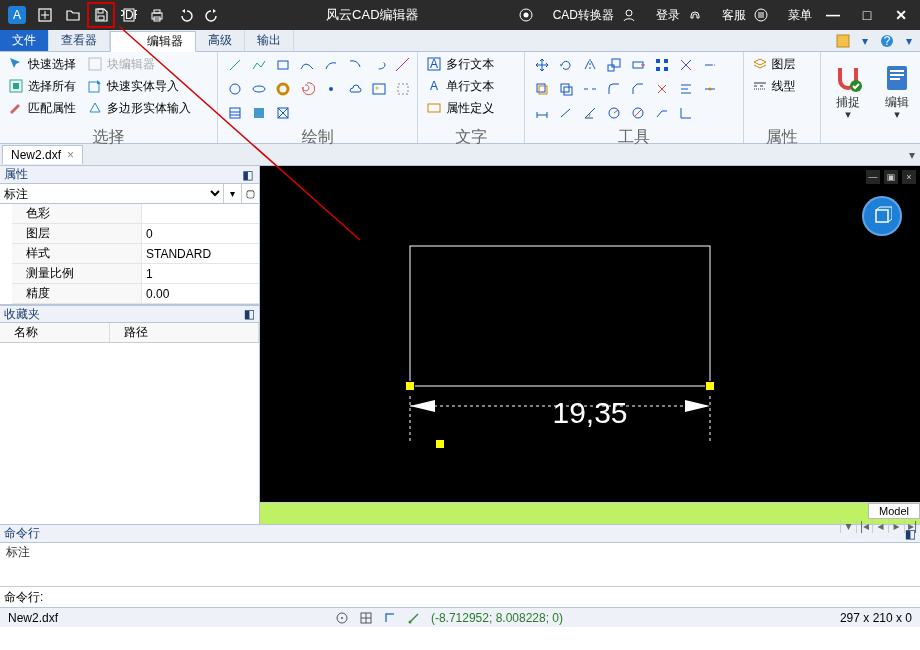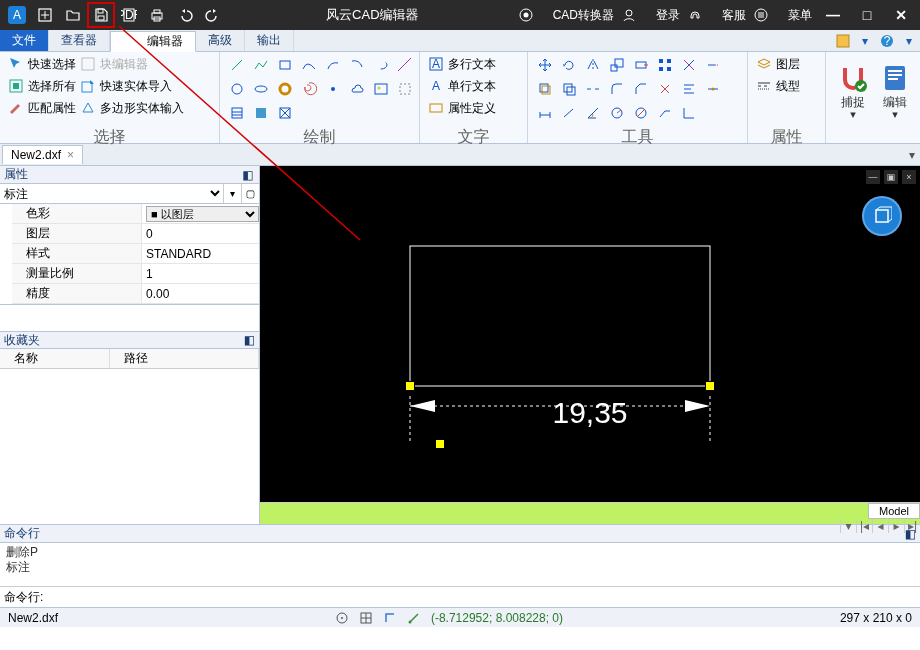--- a/index.html
+++ b/index.html
@@ -19,21 +19,21 @@
 .menutabs { height: 22px; background: #e9eef5; border-bottom: 1px solid #b7c5d8; display: flex; align-items: stretch; }
 .menutabs .tab { padding: 0 12px; display: flex; align-items: center; cursor: pointer; font-size: 12px; color: #1a3b6e; border-right: 1px solid #cfd8e6; }
 .menutabs .tab.file { background: #1e66c9; color: #fff; }
 .menutabs .tab.active { background: #fff; color: #000; border-top: 1px solid #b7c5d8; border-left: 1px solid #b7c5d8; border-right: 1px solid #b7c5d8; border-bottom: 1px solid #fff; position: relative; top: 1px; padding-left: 36px; }
 .menutabs .spacer { flex: 1; }
 .menutabs .rbtn { width: 22px; display: flex; align-items: center; justify-content: center; cursor: pointer; color: #1a5fb4; }
 
 
 .ribbon { height: 92px; background: #f5f8fc; border-bottom: 1px solid #b7c5d8; display: flex; }
 .rgroup { border-right: 1px solid #cdd6e4; padding: 2px 6px 0; display: flex; flex-direction: column; }
-.rgroup .body { flex: 1; display: flex; gap: 0; }
+.rgroup .body { flex: 1; display: flex; gap: 7px; }
 .rgroup .label { height: 16px; text-align: center; font-size: 16px; color: #666; }
 .rbtn-row { display: flex; flex-direction: column; gap: 2px; }
 .rbtn-item { display: flex; align-items: center; gap: 4px; height: 20px; padding: 0 2px; cursor: pointer; white-space: nowrap; font-size: 12px; }
 .rbtn-item.disabled { color: #aaa; }
 .ricon { width: 16px; height: 16px; display: inline-flex; align-items: center; justify-content: center; }
 .ricongrid { display: flex; flex-direction: column; gap: 2px; }
 .ricongrid .row { display: flex; gap: 2px; }
 .ricongrid .cell { width: 22px; height: 22px; display: flex; align-items: center; justify-content: center; cursor: pointer; border-radius: 2px; }
 .rbig { width: 42px; display: flex; flex-direction: column; align-items: center; justify-content: center; gap: 2px; cursor: pointer; padding: 2px; }
 .rbig .big-icon { width: 32px; height: 32px; }
@@ -52,21 +52,21 @@
 .panel-head { height: 18px; background: #eef2f8; border-bottom: 1px solid #b7c5d8; display: flex; align-items: center; padding: 0 4px; font-size: 11px; color: #1a3b6e; }
 .panel-head .pin { margin-left: auto; cursor: pointer; width: 14px; text-align: center; }
 .prop-sel { height: 20px; display: flex; border-bottom: 1px solid #b7c5d8; }
 .prop-sel select { flex: 1; border: none; font-size: 12px; background: #fff; }
 .prop-sel .btn { width: 18px; border-left: 1px solid #ccc; display: flex; align-items: center; justify-content: center; cursor: pointer; font-size: 10px; }
 .prop-table { border-bottom: 1px solid #b7c5d8; padding-left: 12px; }
 .prop-table .prow { display: flex; height: 20px; border-bottom: 1px solid #e5e5e5; }
 .prop-table .pk { width: 130px; padding-left: 14px; display: flex; align-items: center; font-size: 12px; background: #f8f8f8; border-right: 1px solid #e5e5e5; }
 .prop-table .pv { flex: 1; padding-left: 4px; display: flex; align-items: center; font-size: 12px; }
 .prop-table .pv select { width: 100%; border: 1px solid #aaa; font-size: 11px; }
-.fav-panel { flex: 1; display: flex; flex-direction: column; margin-top: 26px; }
+.fav-panel { flex: 1; display: flex; flex-direction: column; }
 .fav-head { height: 18px; background: #eef2f8; border-top: 1px solid #b7c5d8; border-bottom: 1px solid #b7c5d8; padding: 0 4px; color: #1a3b6e; font-size: 11px; display: flex; align-items: center; }
 .fav-head .pin { margin-left: auto; cursor: pointer; }
 .fav-cols { height: 20px; display: flex; border-bottom: 1px solid #ccc; background: #f8f8f8; }
 .fav-cols .c { padding: 0 14px; display: flex; align-items: center; font-size: 12px; border-right: 1px solid #ddd; }
 .fav-body { flex: 1; background: #fff; }
 
 .canvas-wrap { flex: 1; display: flex; flex-direction: column; }
 .canvas { flex: 1; background: #000; position: relative; overflow: hidden; }
 .canvas .widgets { position: absolute; top: 4px; right: 4px; display: flex; gap: 4px; }
 .canvas .widgets .w { width: 14px; height: 14px; background: rgba(255,255,255,0.15); cursor: pointer; display: flex; align-items: center; justify-content: center; font-size: 9px; color: #ccc; }
@@ -637,23 +637,20 @@
         <span class="pin">◧</span>
       </div>
     <div class="prop-sel">
       <select><option>标注</option></select>
       <div class="btn">▾</div>
       <div class="btn">▢</div>
     </div>
     <div class="prop-table">
       <div class="prow">
           <div class="pk">色彩</div>
-          <div class="pv">
-            <select><option>■ 以图层</option></select>
-          </div>
         </div>
       <div class="prow">
           <div class="pk">图层</div>
           <div class="pv">0</div>
         </div>
       <div class="prow">
           <div class="pk">样式</div>
           <div class="pv">STANDARD</div>
         </div>
       <div class="prow">
@@ -721,21 +718,20 @@
     </div>
   </div>
 </div>
 
 <div class="cmd-panel">
   <div class="cmd-head">
       <span>命令行</span>
       <span class="pin">◧</span>
     </div>
   <div class="cmd-out">
-    <div>删除P</div>
     <div>标注</div>
   </div>
   <div class="cmd-in">
     <span class="lbl">命令行:</span>
     <input type="text" style="">
   </div>
 </div>
 
 <div class="status">
   <div class="sfile">New2.dxf</div>

